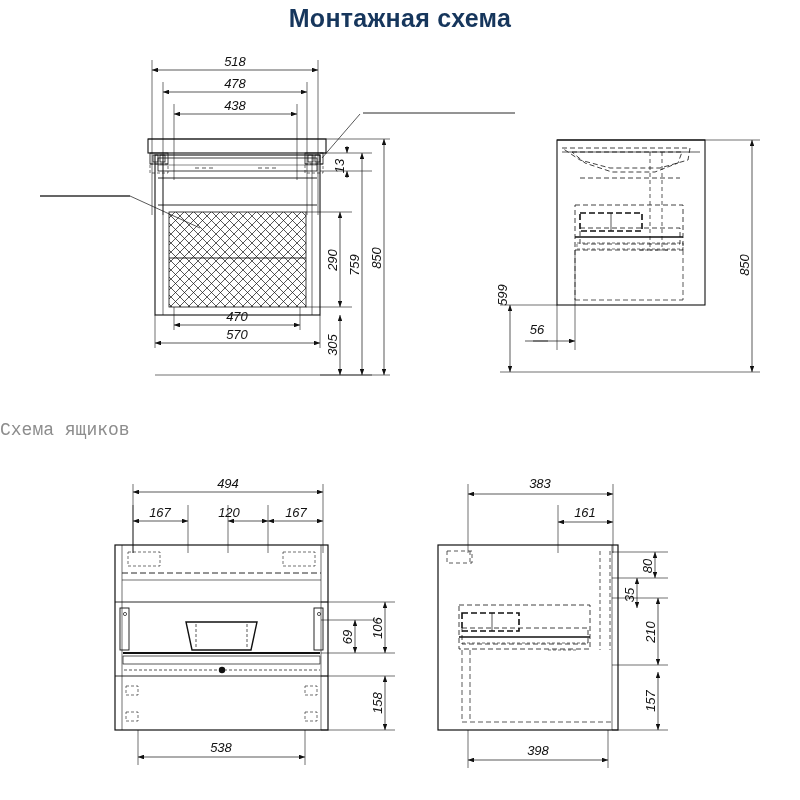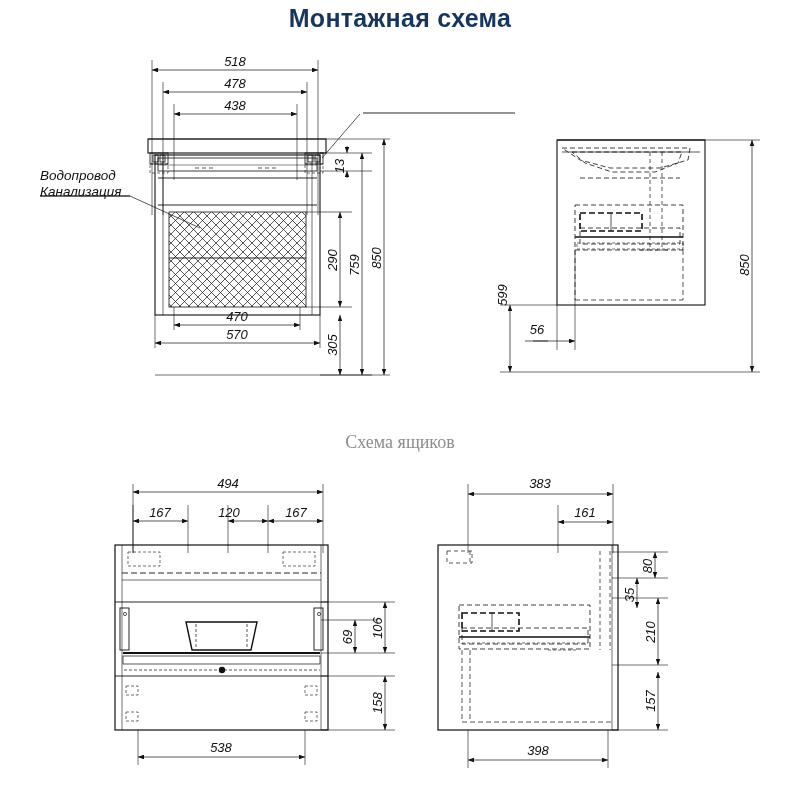--- a/index.html
+++ b/index.html
@@ -7,24 +7,24 @@
        font-family:"Liberation Sans","DejaVu Sans",sans-serif;}
   #page-root{position:relative;width:712px;height:800px;background:#fff;padding-left:12px;}
 
   .title-main{
     position:absolute; left:0; top:4px; width:800px;
     text-align:center; font-size:25px; font-weight:bold;
     color:#16365c; letter-spacing:0.3px;
     font-family:"Liberation Sans","DejaVu Sans",sans-serif;
   }
   .title-sub{
-    position:absolute; left:0; top:432px; width:800px;
-    text-align:center; font-size:18px; font-weight:normal;
+    position:absolute; left:0; top:420px; width:800px;
+    text-align:left; font-size:18px; font-weight:normal;
     color:#8d8d8d;
-    font-family:Liberation Serif, serif;
+    font-family:Liberation Mono, monospace;
   }
 
   .note{
     position:absolute;
     font-style:italic; font-size:13.5px; color:#111;
     line-height:1.18; white-space:pre-line;
     font-family:"Liberation Sans","DejaVu Sans",sans-serif;
   }
   .note.n-water{ left:40px; top:168px; }
   .note.n-plate{ left:363px; top:84px; }
@@ -36,22 +36,20 @@
   }
 </style>
 </head>
 <body>
 
 <div id="page-root">
 
   <div class="title-main">Монтажная схема</div>
   <div class="title-sub">Схема ящиков</div>
 
-  <div class="note n-water">Водопровод
-Канализация</div>
 
   <svg class="draw" viewBox="0 0 800 800">
     <defs>
       <pattern id="hatchX" width="9" height="9" patternUnits="userSpaceOnUse">
         <rect width="9" height="9" fill="#ffffff"></rect>
         <path d="M0,0 L9,9 M9,0 L0,9" stroke="#111" stroke-width="0.7"></path>
       </pattern>
       <marker id="ar" markerWidth="9" markerHeight="7" refX="9" refY="3.5" orient="auto">
         <path d="M0,0 L9,3.5 L0,7 z" fill="#111"></path>
       </marker>

